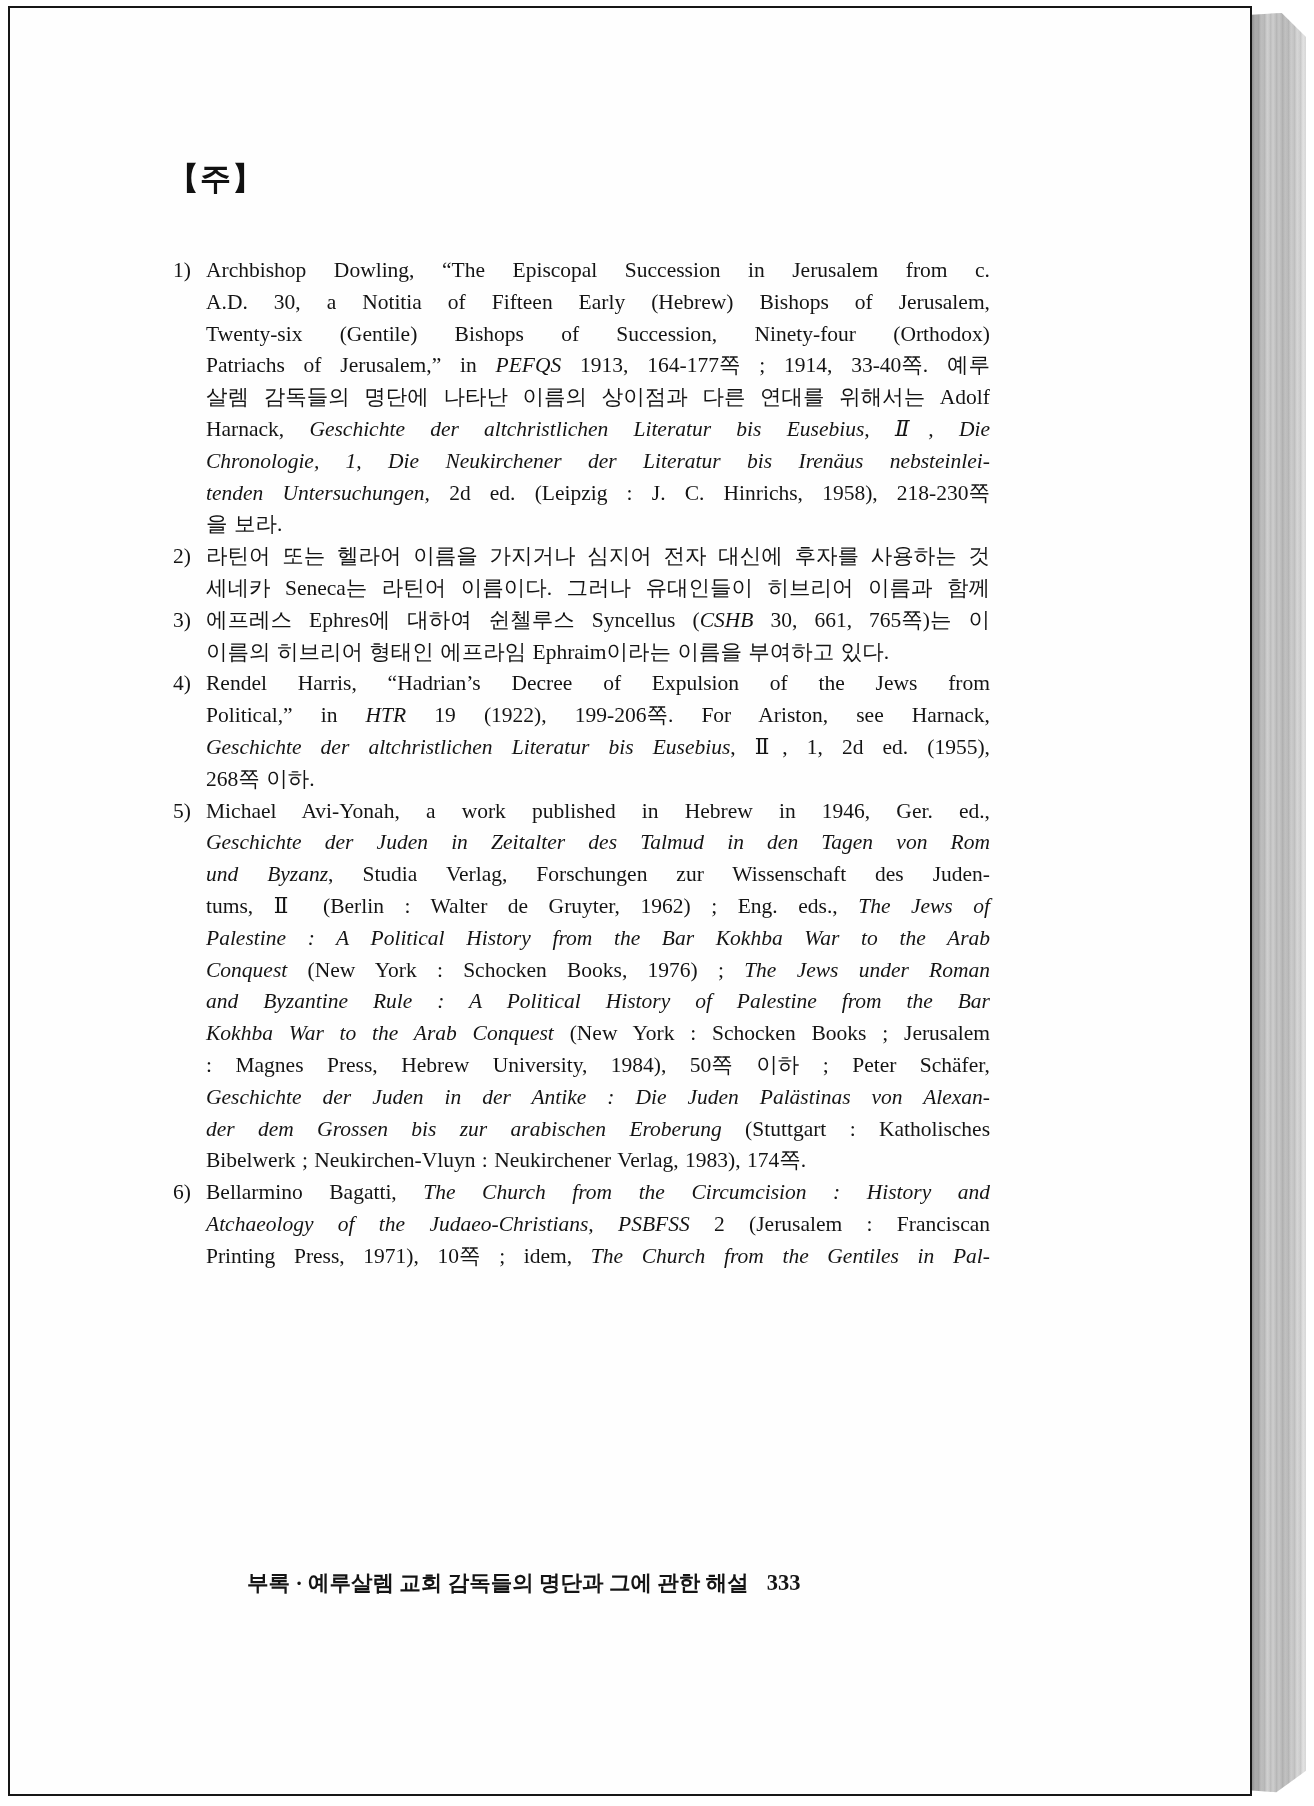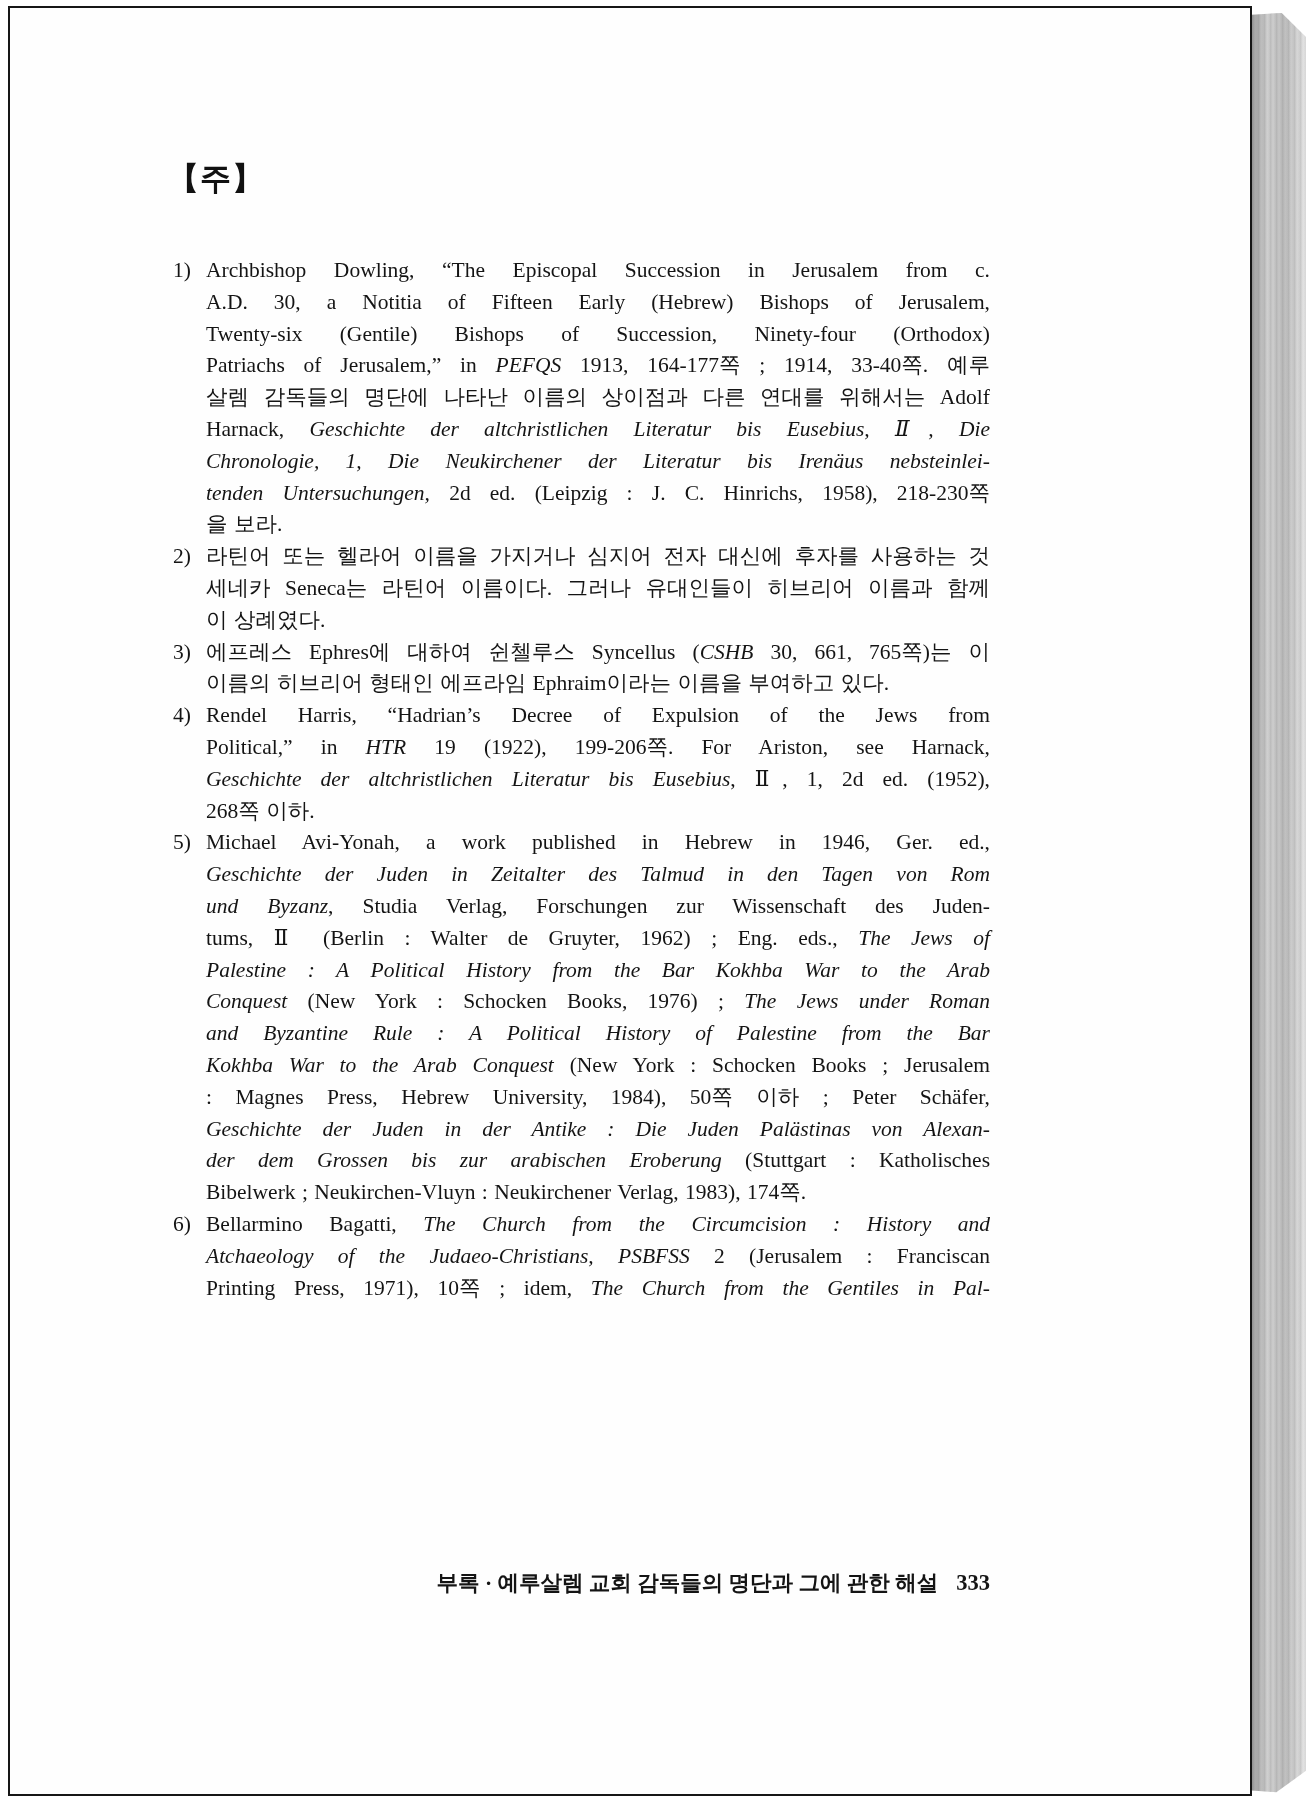--- a/index.html
+++ b/index.html
@@ -79,21 +79,21 @@
   .note-line.last {
     text-align-last: left;
   }
   .footer {
     position: absolute;
     left: 163px;
     top: 1561px;
     width: 817px;
     padding-left: 74px;
     box-sizing: border-box;
-    text-align: right;
+    text-align: left;
     font-size: 21.5px;
     font-weight: bold;
     color: #141414;
     line-height: 28px;
   }
   .footer .pgnum {
     margin-left: 18px;
     font-size: 22.5px;
   }
 </style>
@@ -113,32 +113,31 @@
           <div class="note-line"><span>살렘 감독들의 명단에 나타난 이름의 상이점과 다른 연대를 위해서는 Adolf</span></div>
           <div class="note-line"><span>Harnack, </span><i>Geschichte der altchristlichen Literatur bis Eusebius, Ⅱ, Die</i></div>
           <div class="note-line"><i>Chronologie, 1, Die Neukirchener der Literatur bis Irenäus nebsteinlei-</i></div>
           <div class="note-line"><i>tenden Untersuchungen,</i><span> 2d ed. (Leipzig : J. C. Hinrichs, 1958), 218-230쪽</span></div>
           <div class="note-line last"><span>을 보라.</span></div>
         </div>
         <div class="note-item">
           <span class="note-number">2)</span>
           <div class="note-line"><span>라틴어 또는 헬라어 이름을 가지거나 심지어 전자 대신에 후자를 사용하는 것</span></div>
           <div class="note-line"><span>세네카 Seneca는 라틴어 이름이다. 그러나 유대인들이 히브리어 이름과 함께</span></div>
-          <div class="note-line last"><span>이 상례였다.</span></div>
         </div>
         <div class="note-item">
           <span class="note-number">3)</span>
           <div class="note-line"><span>에프레스 Ephres에 대하여 쉰첼루스 Syncellus (</span><i>CSHB</i><span> 30, 661, 765쪽)는 이</span></div>
           <div class="note-line last"><span>이름의 히브리어 형태인 에프라임 Ephraim이라는 이름을 부여하고 있다.</span></div>
         </div>
         <div class="note-item">
           <span class="note-number">4)</span>
           <div class="note-line"><span>Rendel Harris, “Hadrian’s Decree of Expulsion of the Jews from</span></div>
           <div class="note-line"><span>Political,” in </span><i>HTR</i><span> 19 (1922), 199-206쪽. For Ariston, see Harnack,</span></div>
-          <div class="note-line"><i>Geschichte der altchristlichen Literatur bis Eusebius</i><span>, Ⅱ, 1, 2d ed. (1952),</span></div>
+          <div class="note-line"><i>Geschichte der altchristlichen Literatur bis Eusebius</i><span>, Ⅱ, 1, 2d ed. (1955),</span></div>
           <div class="note-line last"><span>268쪽 이하.</span></div>
         </div>
         <div class="note-item">
           <span class="note-number">5)</span>
           <div class="note-line"><span>Michael Avi-Yonah, a work published in Hebrew in 1946, Ger. ed.,</span></div>
           <div class="note-line"><i>Geschichte der Juden in Zeitalter des Talmud in den Tagen von Rom</i></div>
           <div class="note-line"><i>und Byzanz</i><span>, Studia Verlag, Forschungen zur Wissenschaft des Juden-</span></div>
           <div class="note-line"><span>tums, Ⅱ (Berlin : Walter de Gruyter, 1962) ; Eng. eds., </span><i>The Jews of</i></div>
           <div class="note-line"><i>Palestine : A Political History from the Bar Kokhba War to the Arab</i></div>
           <div class="note-line"><i>Conquest</i><span> (New York : Schocken Books, 1976) ; </span><i>The Jews under Roman</i></div>

